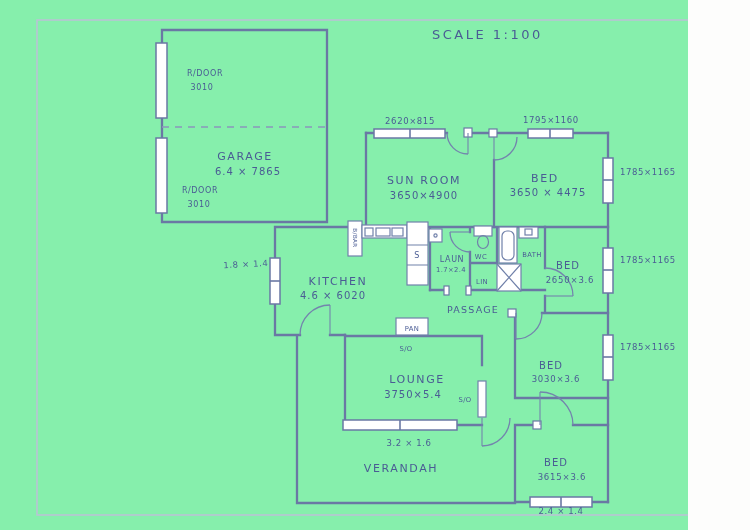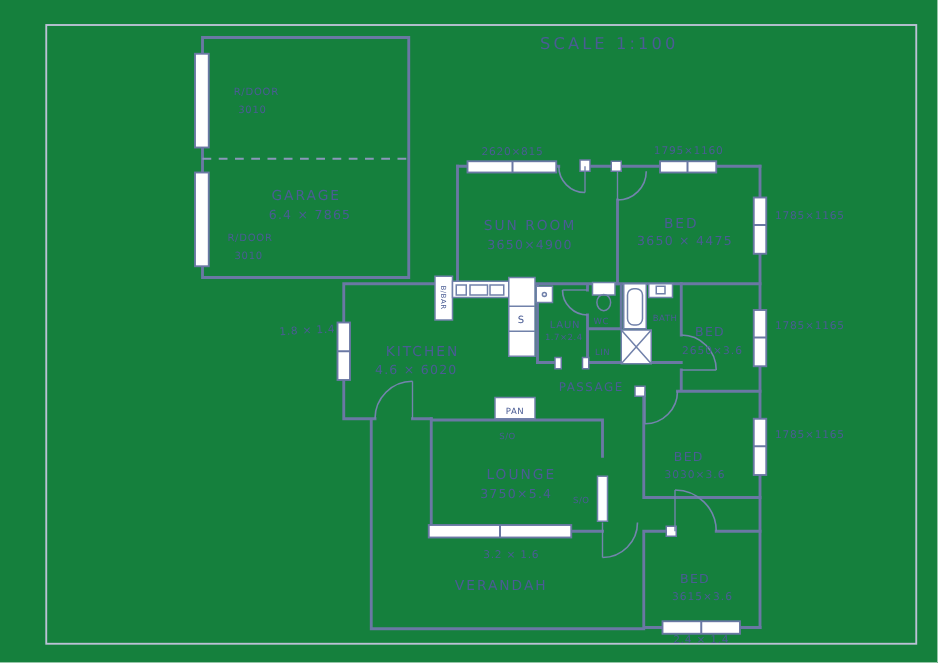--- a/index.html
+++ b/index.html
@@ -1,16 +1,16 @@
 <!DOCTYPE html>
 <html><head>
 <meta charset="utf-8">
 <style>
   html,body{margin:0;padding:0;background:#fdfdfc;}
-  .sheet{width:750px;height:530px;position:relative;background:#15803d;overflow:hidden;text-decoration:underline;}
+  .sheet{width:688px;height:530px;position:relative;background:#86efac;overflow:hidden;text-decoration:underline;}
   svg{display:block;}
   text{font-family:"DejaVu Sans",sans-serif;fill:#4a5c94;}
   .t-title{font-size:13px;letter-spacing:2.5px;}
   .t-room{font-size:11px;letter-spacing:1.6px;}
   .t-size{font-size:10px;letter-spacing:1px;}
   .t-size-sm{font-size:8.5px;letter-spacing:.8px;}
   .t-small{font-size:8px;letter-spacing:.6px;}
   .t-tiny{font-size:6.8px;letter-spacing:.4px;}
   .t-win{font-size:8.5px;letter-spacing:.6px;}
   .wall{stroke:#6a78a4;stroke-width:2.3;fill:none;stroke-linecap:square;}

